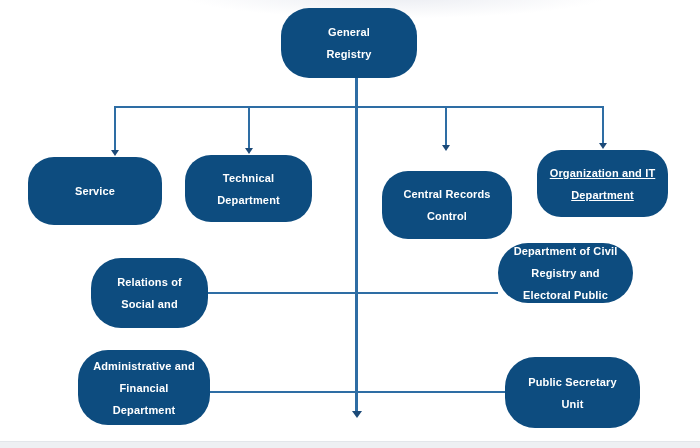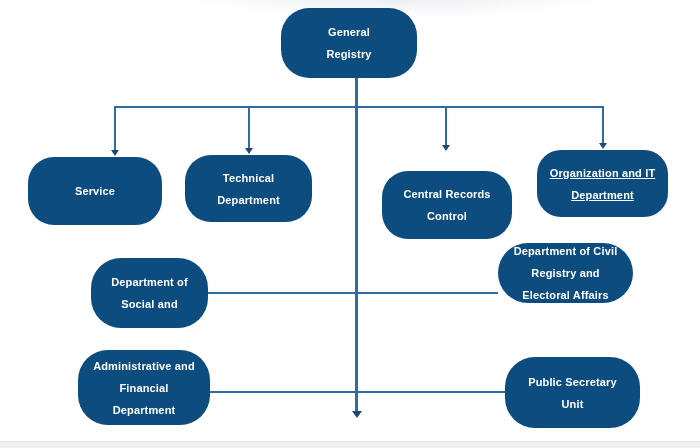--- a/index.html
+++ b/index.html
@@ -99,28 +99,28 @@
     <span>Central Records</span>
     <span>Control</span>
   </div>
 
   <div class="node" id="n-oit">
     <span>Organization and IT</span>
     <span>Department</span>
   </div>
 
   <div class="node" id="n-sea">
-    <span>Department of</span>
+    <span>Relations of</span>
     <span>Social and</span>
   </div>
 
   <div class="node" id="n-crea">
     <span>Department of Civil</span>
     <span>Registry and</span>
-    <span>Electoral Affairs</span>
+    <span>Electoral Public</span>
   </div>
 
   <div class="node" id="n-afd">
     <span>Administrative and</span>
     <span>Financial</span>
     <span>Department</span>
   </div>
 
   <div class="node" id="n-pru">
     <span>Public Secretary</span>

